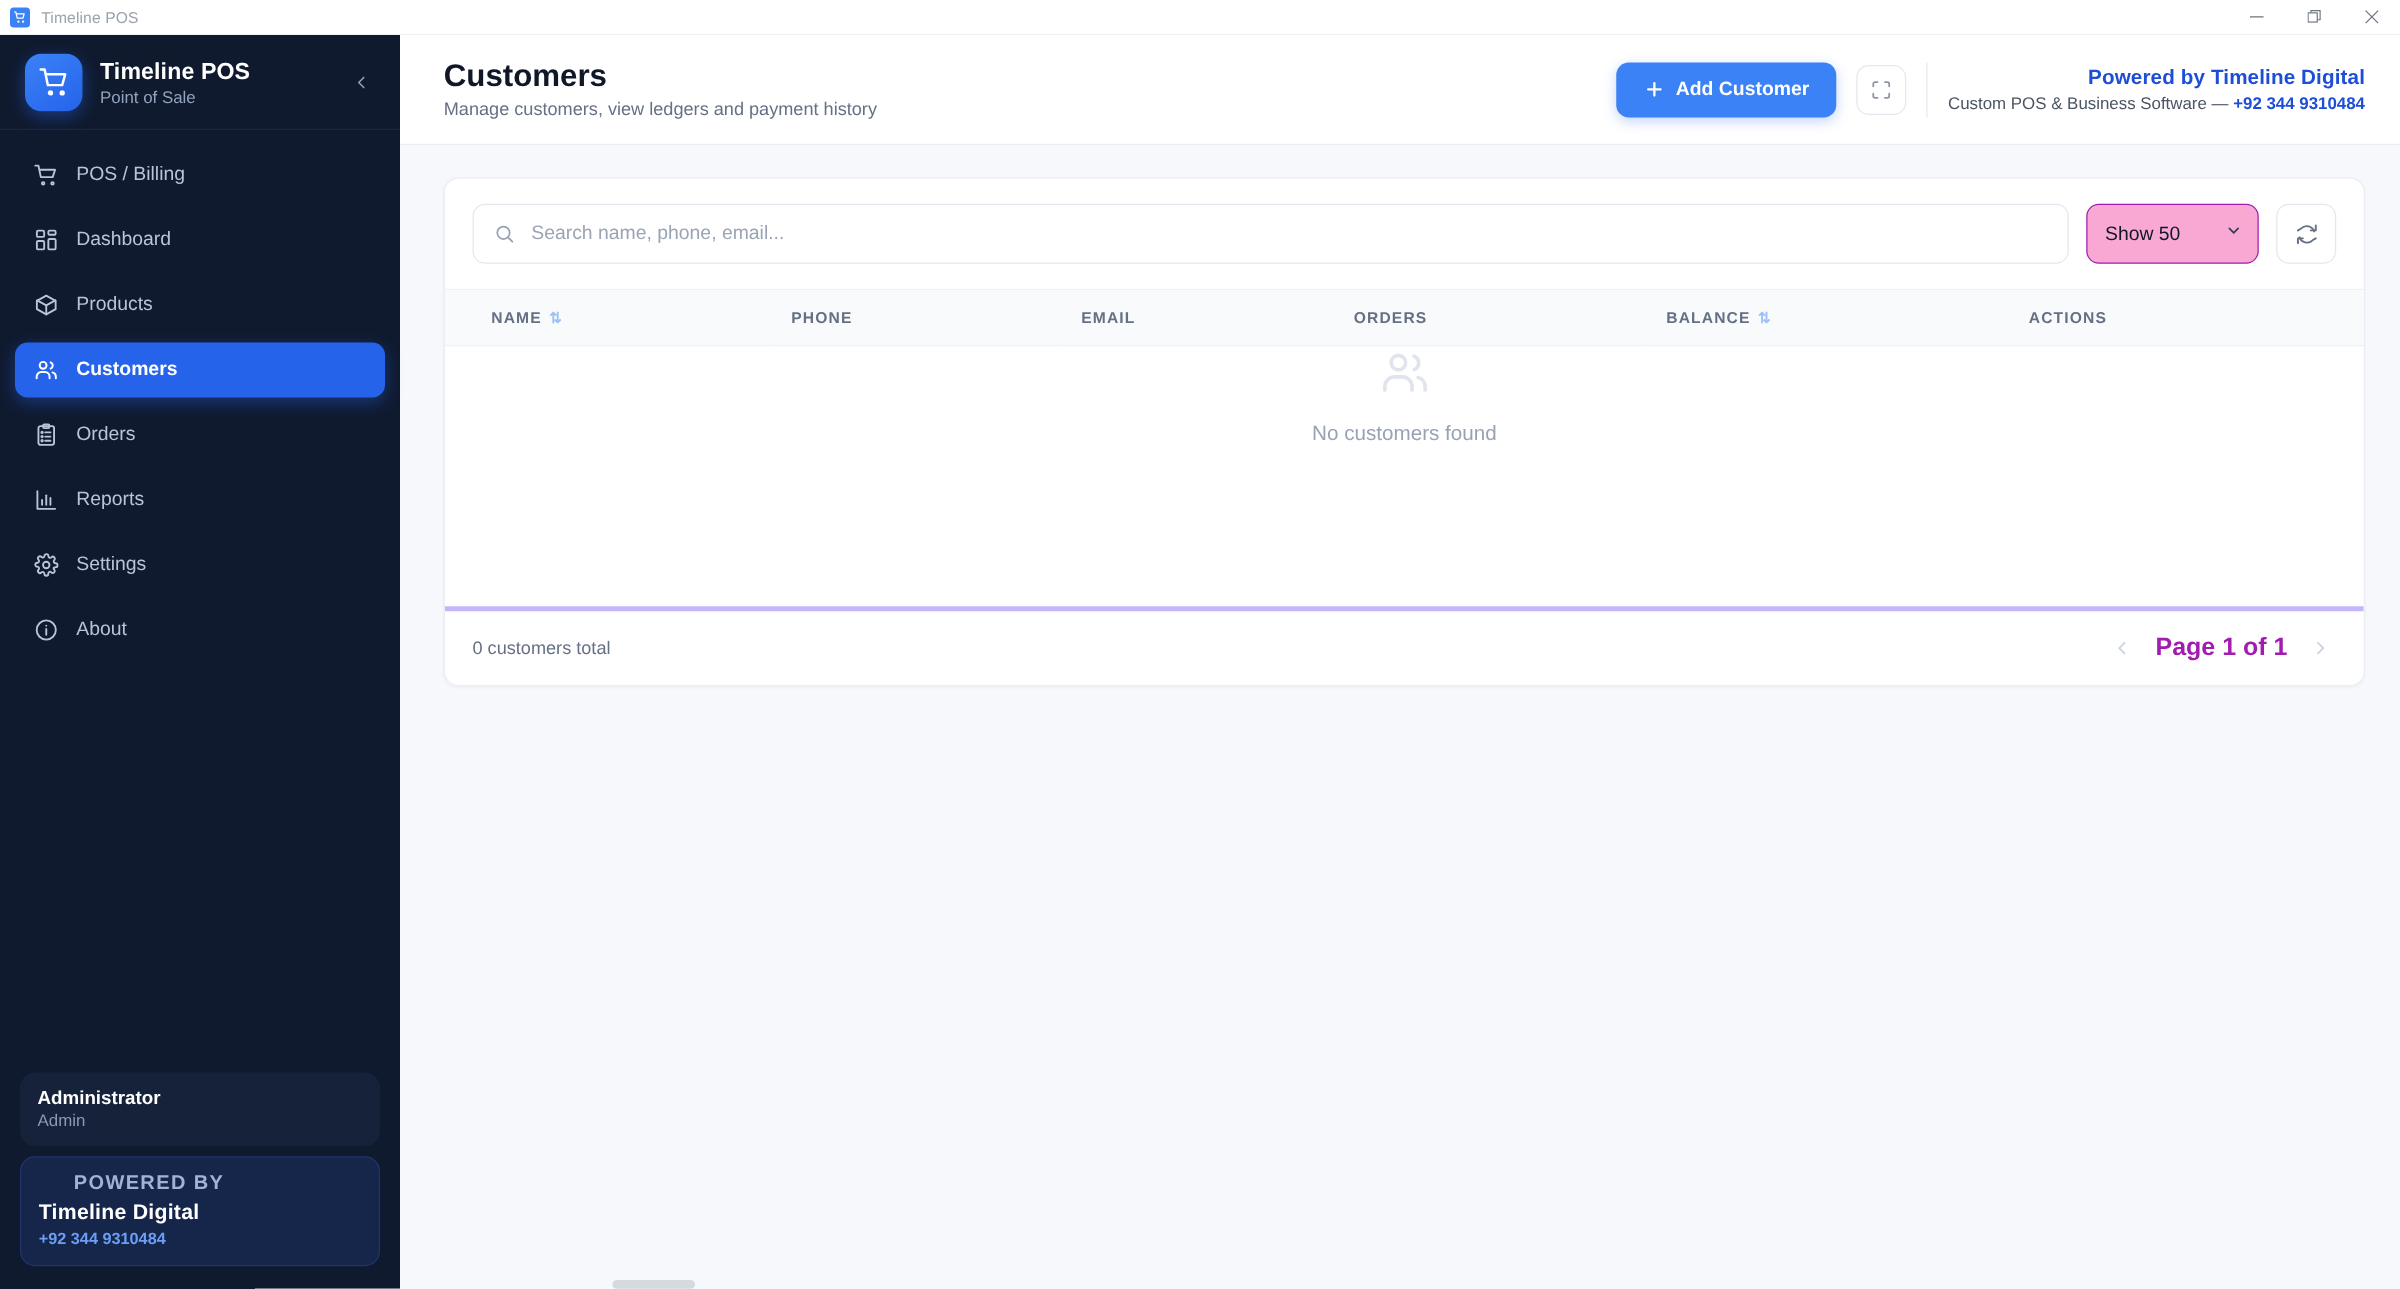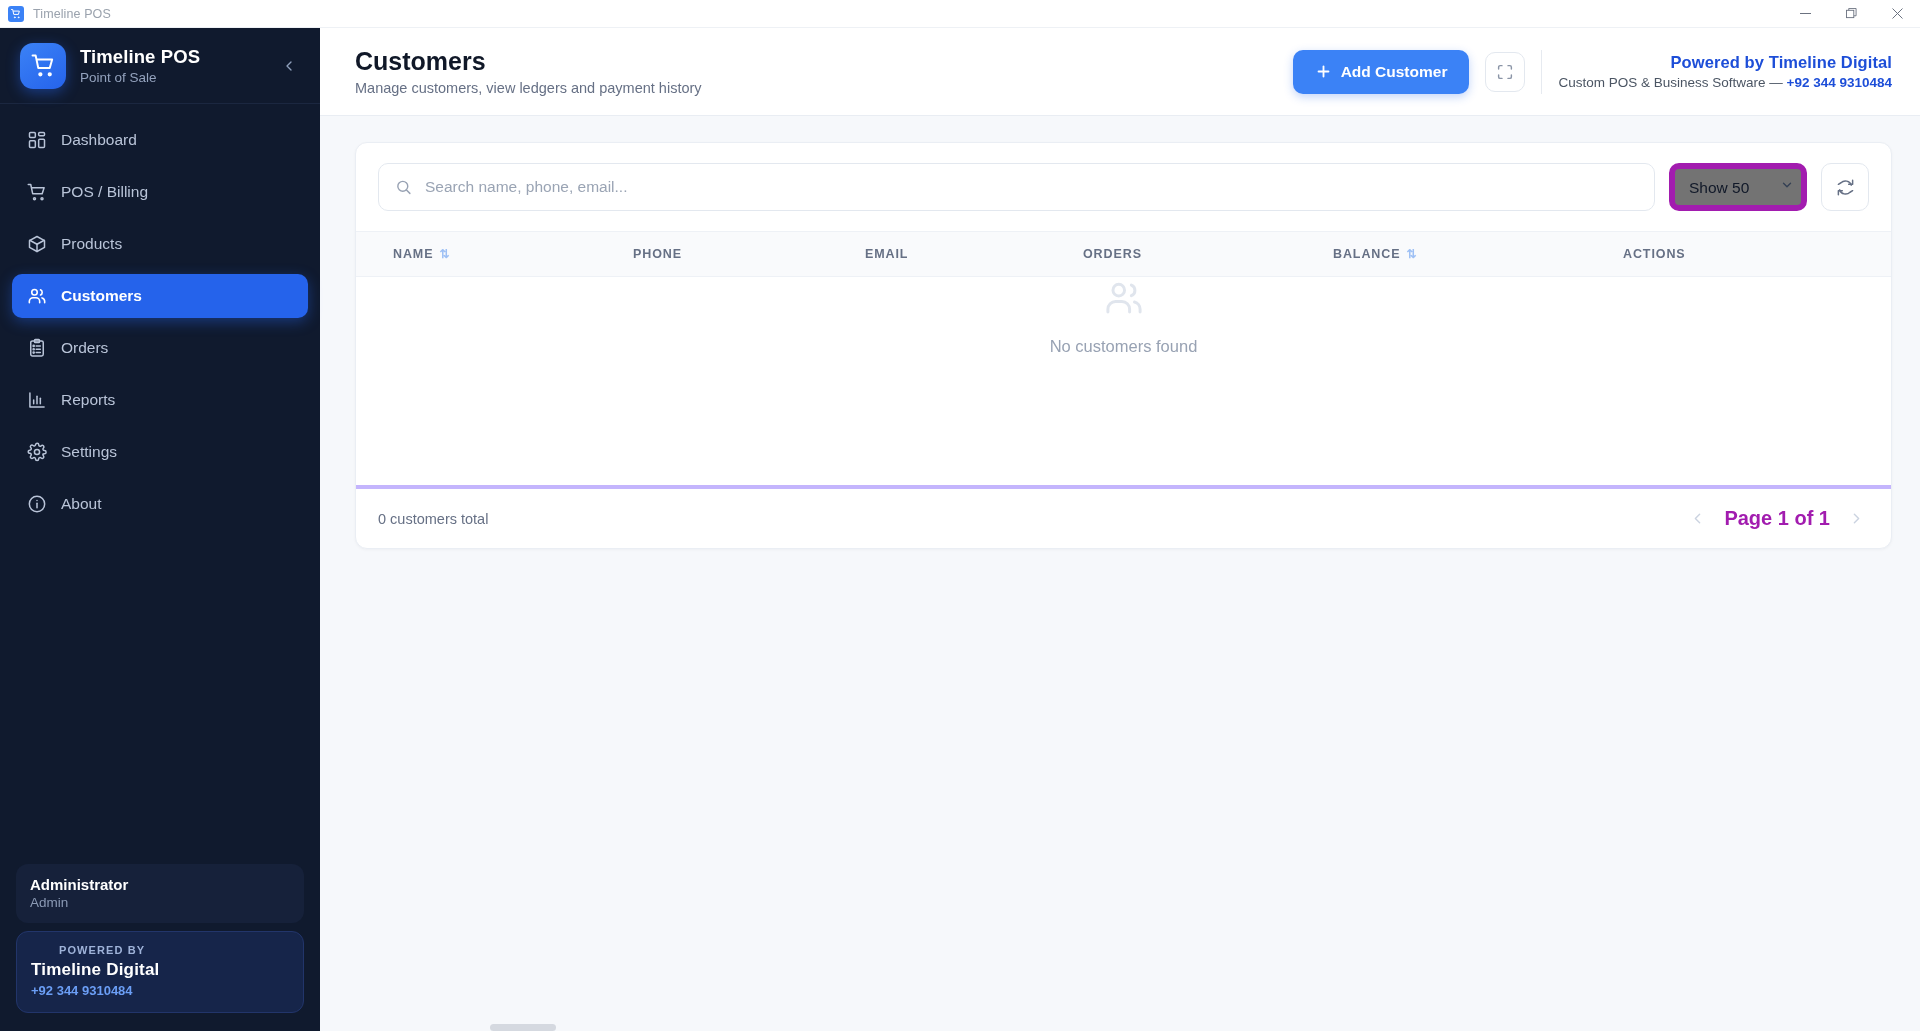--- a/index.html
+++ b/index.html
@@ -85,21 +85,21 @@
   .user-card {
     background: #16213a; border-radius: 12px;
     padding: 12px 14px 13px 14px; margin-bottom: 8px;
   }
   .user-name { color: #ffffff; font-size: 15px; font-weight: bold; }
   .user-role { color: #8b9ab5; font-size: 13.5px; margin-top: 2px; }
   .pb-card {
     background: #16254a; border: 1px solid #22356a;
     border-radius: 12px; padding: 12px 14px 14px 14px;
   }
-  .pb-label { color: #9fb3d9; font-size: 11px; letter-spacing: 1.1px; font-weight: bold; padding-left: 28px; }
+  .pb-label { color: #9fb3d9; font-size: 16px; letter-spacing: 1.1px; font-weight: bold; padding-left: 28px; }
   .pb-name { color: #ffffff; font-size: 17px; font-weight: bold; margin-top: 4px; letter-spacing: .2px; }
   .pb-phone { color: #6b9ef5; font-size: 13px; font-weight: bold; margin-top: 3px; }
 
   
   .main { flex: 1 1 auto; background: #f6f8fb; display: flex; flex-direction: column; overflow: hidden; }
 
   .topbar {
     height: 88px; flex: 0 0 88px;
     background: #ffffff;
     display: flex; align-items: center;
@@ -156,22 +156,22 @@
     border: 1px solid #e3e8ef; border-radius: 10px;
     padding: 0 16px 0 46px;
     font-size: 15.5px; color: #101828;
     font-family: inherit; outline: none;
     background: #fff;
   }
   .search-input::placeholder { color: #9aa4b4; }
   .select-wrap { position: relative; }
   .show-select {
     height: 48px; width: 138px;
-    border: 6px solid #a21caf; border-radius: 10px;
-    background: #737373; color: #101828;
+    border: 1px solid #a21caf; border-radius: 10px;
+    background: #f9a8d4; color: #101828;
     font-size: 15.5px; font-family: inherit;
     padding: 0 14px; outline: none;
     -webkit-appearance: none; appearance: none;
   }
   .select-wrap .chev {
     position: absolute; right: 13px; top: 50%; transform: translateY(-50%);
     pointer-events: none; color: #344054;
   }
   .btn-refresh {
     width: 48px; height: 48px; border-radius: 10px;
@@ -282,38 +282,38 @@
           <polyline points="15 18 9 12 15 6"></polyline>
         </svg>
       </div>
     </div>
 
     <nav class="sb-nav">
 
       <div class="nav-item">
         <span class="ico">
           <svg viewBox="0 0 24 24" fill="none" stroke="currentColor" stroke-width="1.8" stroke-linecap="round" stroke-linejoin="round">
+            <circle cx="9" cy="20" r="1.2"></circle>
+              <circle cx="18" cy="20" r="1.2"></circle>
+            <path d="M1.5 3h3l2.3 11h11.4L20.5 7H6"></path>
+          </svg>
+        </span>
+        <span>POS / Billing</span>
+      </div>
+
+      <div class="nav-item">
+        <span class="ico">
+          <svg viewBox="0 0 24 24" fill="none" stroke="currentColor" stroke-width="1.8" stroke-linecap="round" stroke-linejoin="round">
             <rect x="3" y="3" width="7" height="6" rx="1.2"></rect>
               <rect x="14" y="3" width="7" height="4" rx="1.2"></rect>
             <rect x="3" y="13" width="7" height="8" rx="1.2"></rect>
               <rect x="14" y="11" width="7" height="10" rx="1.2"></rect>
           </svg>
         </span>
         <span>Dashboard</span>
-      </div>
-
-      <div class="nav-item">
-        <span class="ico">
-          <svg viewBox="0 0 24 24" fill="none" stroke="currentColor" stroke-width="1.8" stroke-linecap="round" stroke-linejoin="round">
-            <circle cx="9" cy="20" r="1.2"></circle>
-              <circle cx="18" cy="20" r="1.2"></circle>
-            <path d="M1.5 3h3l2.3 11h11.4L20.5 7H6"></path>
-          </svg>
-        </span>
-        <span>POS / Billing</span>
       </div>
 
       <div class="nav-item">
         <span class="ico">
           <svg viewBox="0 0 24 24" fill="none" stroke="currentColor" stroke-width="1.8" stroke-linecap="round" stroke-linejoin="round">
             <path d="M21 16V8l-9-5-9 5v8l9 5 9-5z"></path>
               <path d="M3.3 7.5 12 12.3l8.7-4.8"></path>
               <path d="M12 12.3V21"></path>
           </svg>
         </span>

